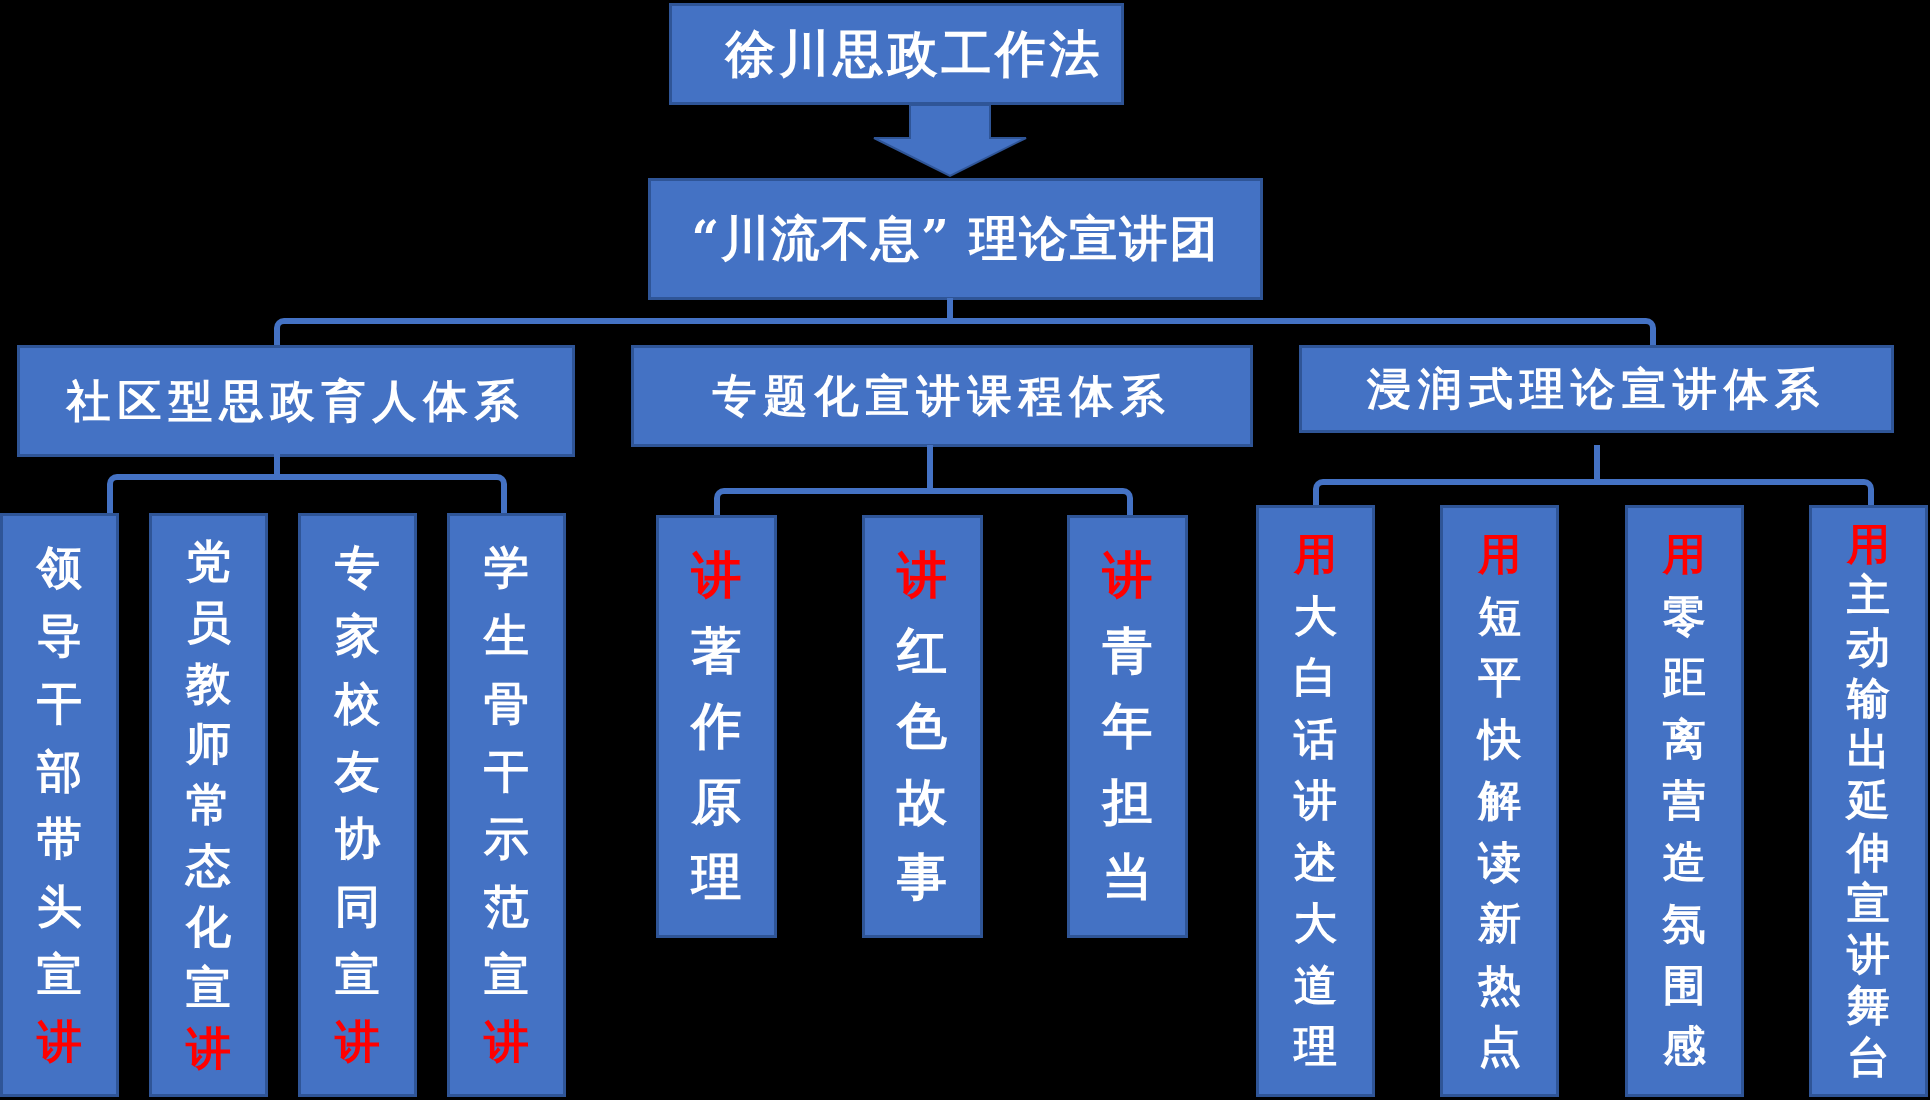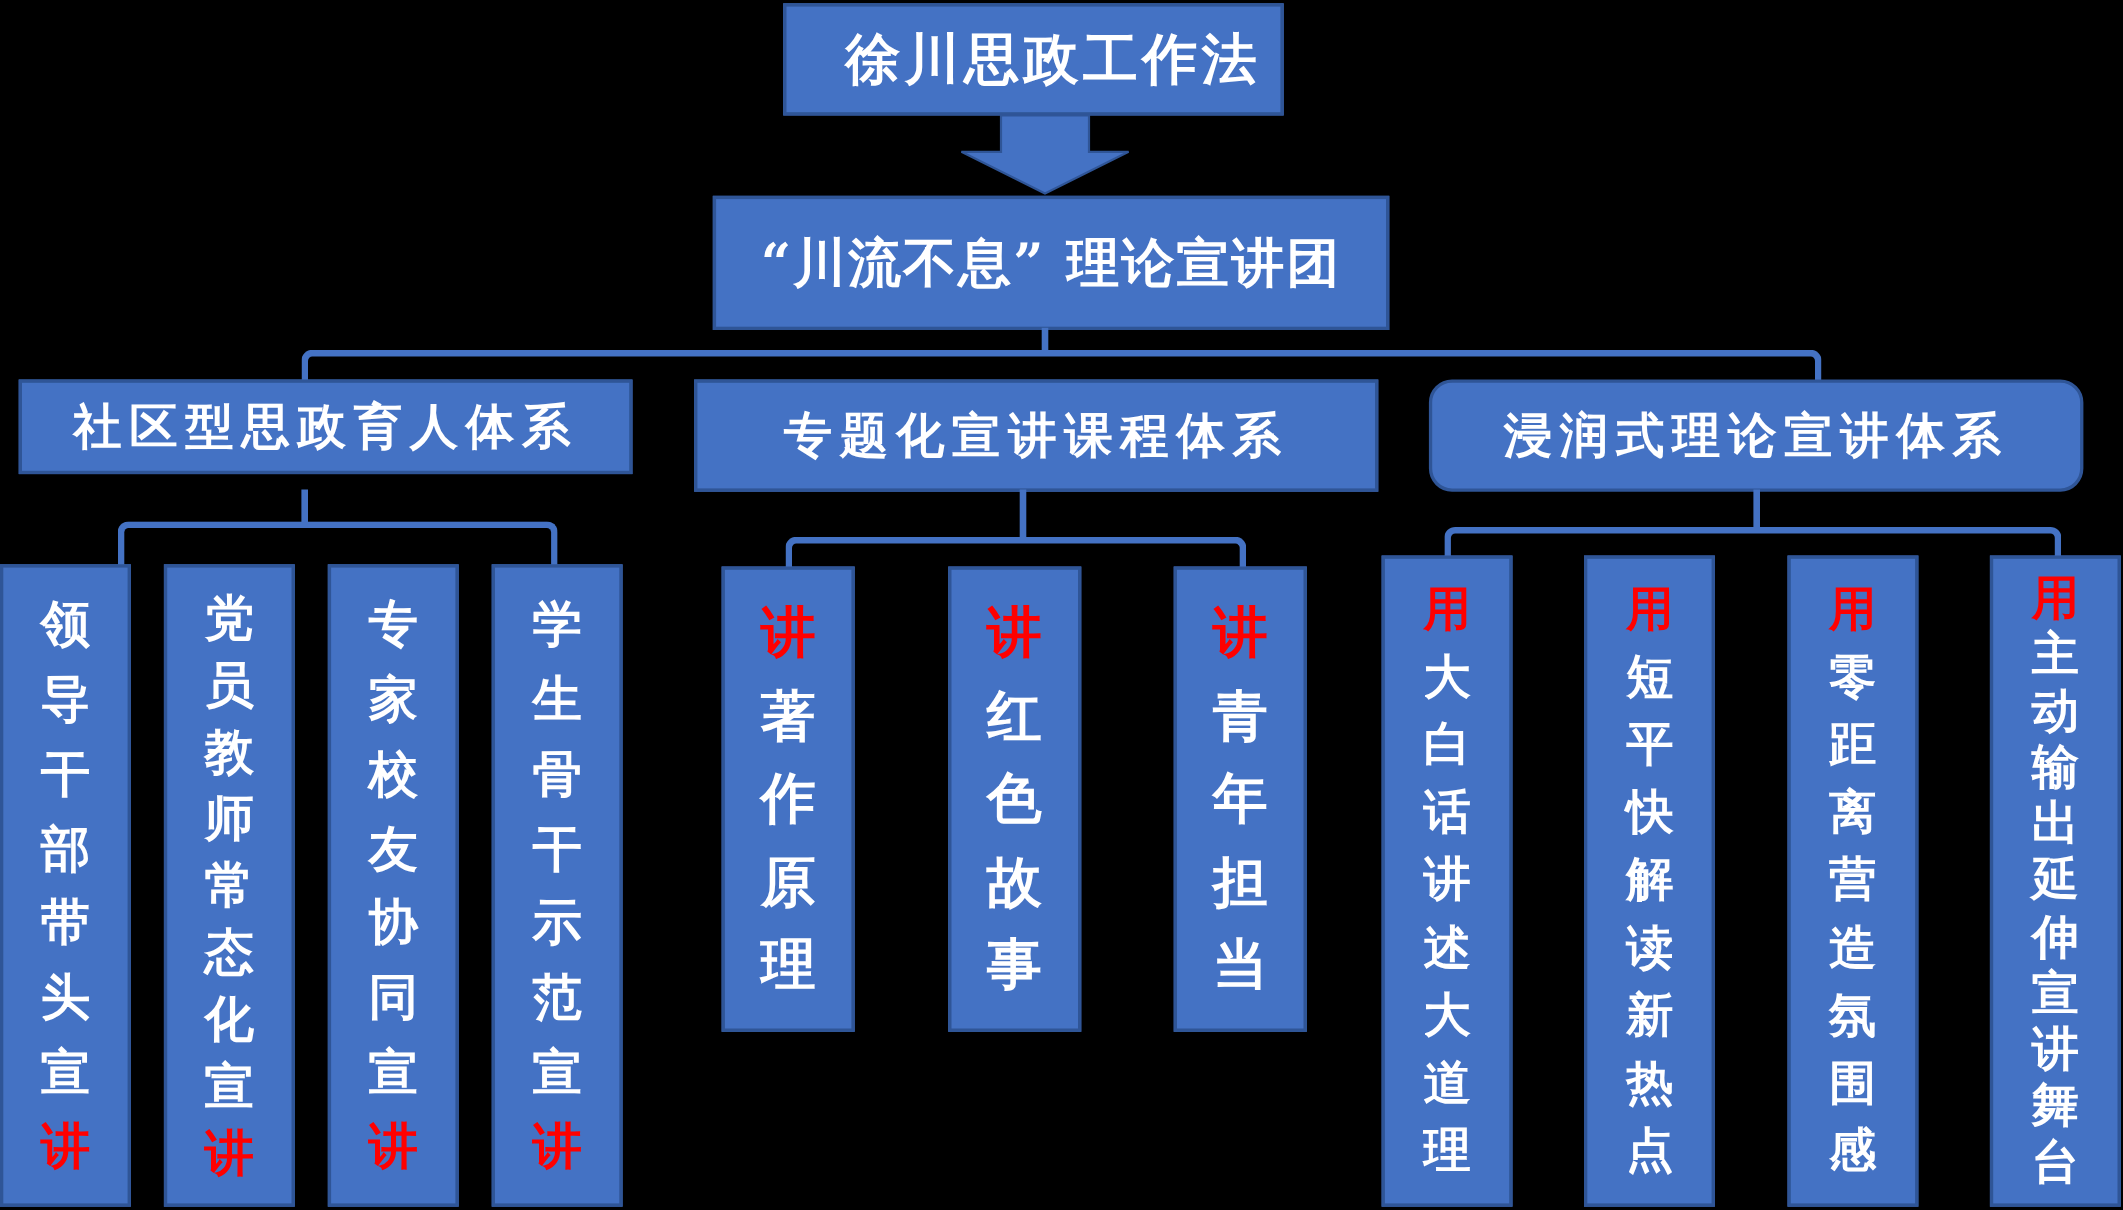--- a/index.html
+++ b/index.html
@@ -16,26 +16,26 @@
   .box{
     position:absolute;
     background:var(--box_fill,#4472C4);
     border:3px solid var(--box_border,#2F5597);
     box-sizing:border-box;
     display:flex;align-items:center;justify-content:center;
     color:var(--text_white,#fff);
     font-weight:bold;
     text-align:center;
   }
-  .root-box{left:712px;top:3px;width:455px;height:102px;font-size:50px;letter-spacing:4px;padding-left:36px;}
+  .root-box{left:669px;top:3px;width:455px;height:102px;font-size:50px;letter-spacing:4px;padding-left:36px;}
   .team-box{left:648px;top:178px;width:615px;height:122px;font-size:48px;letter-spacing:2px;}
   .hdr{font-size:44px;letter-spacing:7px;}
-  .hdr-left{left:17px;top:345px;width:558px;height:86px;}
+  .hdr-left{left:17px;top:345px;width:558px;height:112px;}
   .hdr-mid{left:631px;top:345px;width:622px;height:102px;}
-  .hdr-right{left:1299px;top:345px;width:595px;height:102px;border-radius:21px;}
+  .hdr-right{left:1299px;top:345px;width:595px;height:88px;}
 
   .arrow-svg{position:absolute;left:873px;top:104px;}
 
   .stub{
     position:absolute;width:6px;
     background:var(--connector,#4472C4);
   }
   .stub-root{left:947px;top:298px;height:21px;}
   .stub-hdr-left{left:274px;top:445px;height:30px;}
   .stub-hdr-mid{left:927px;top:445px;height:44px;}

